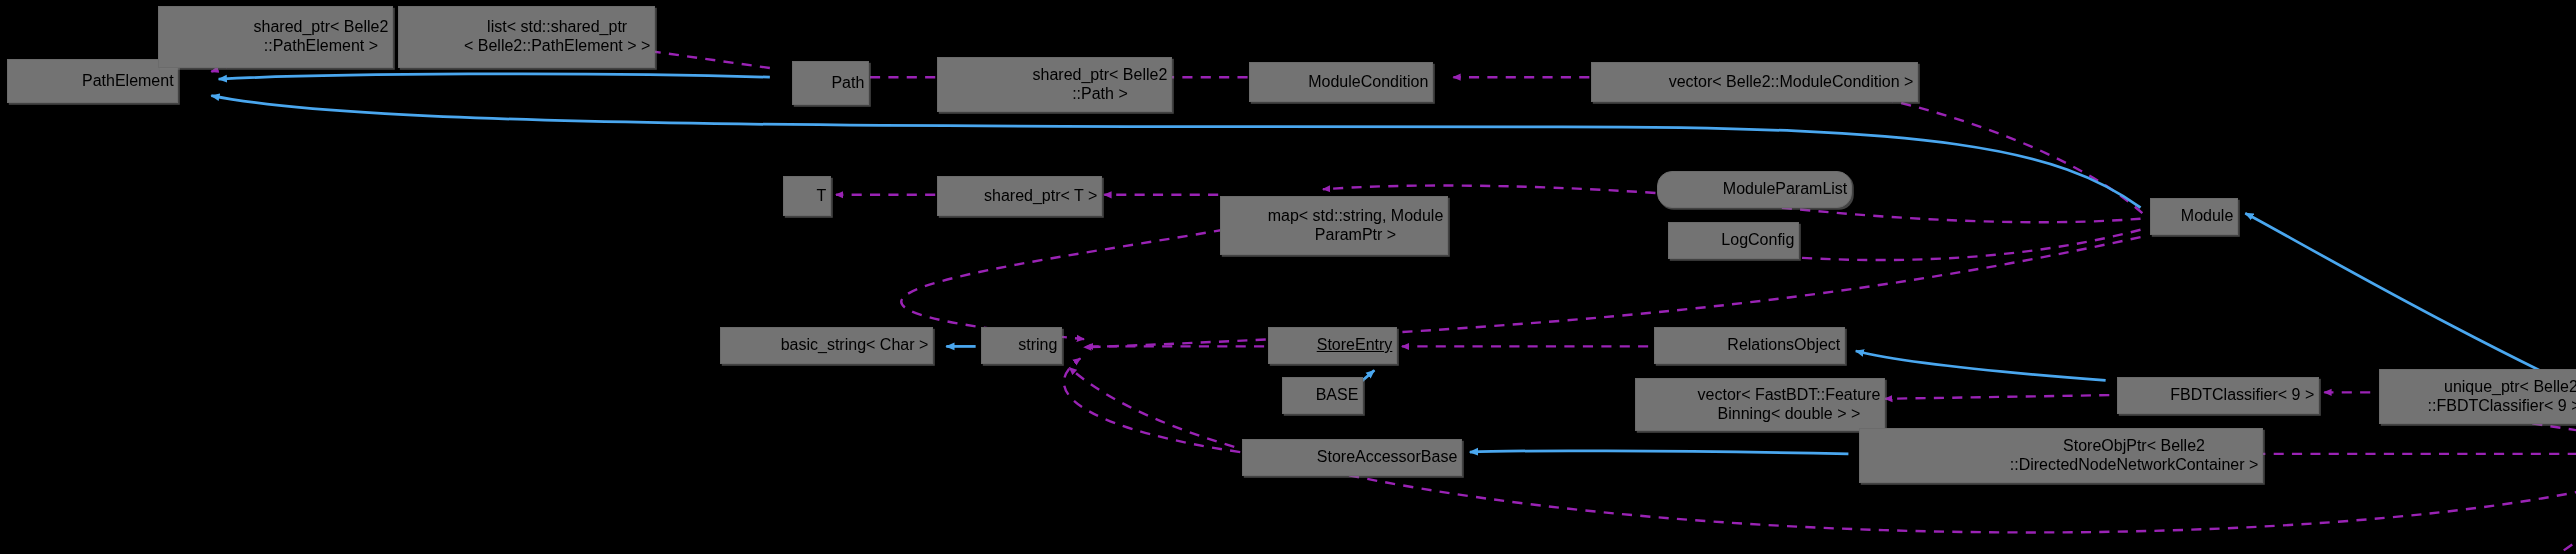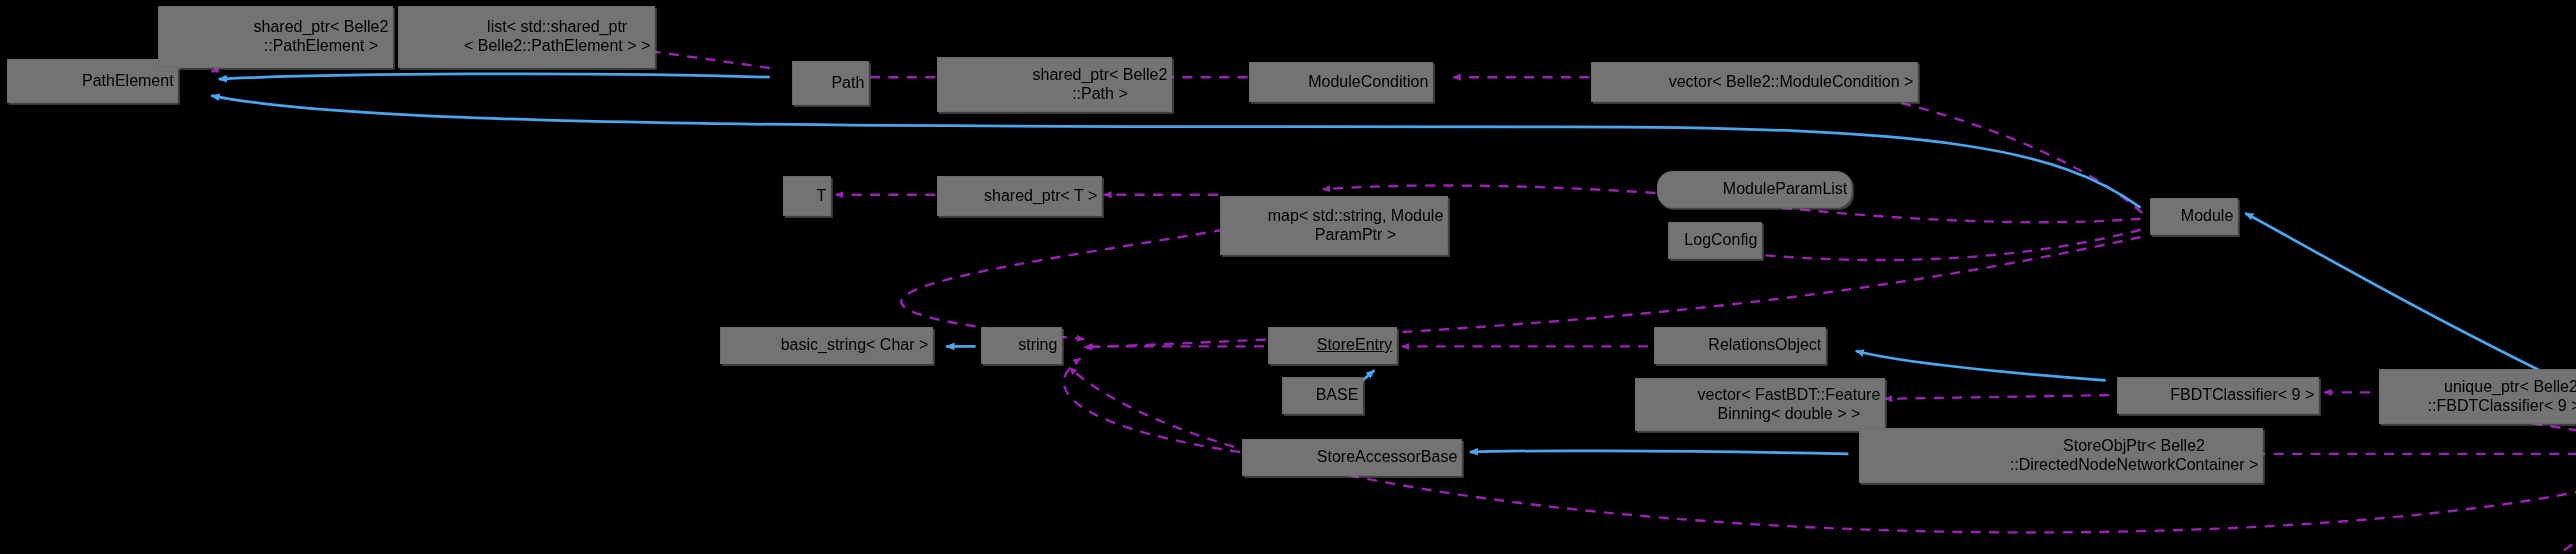--- a/index.html
+++ b/index.html
@@ -96,36 +96,36 @@
       <div class="node" style="left: 937px; top: 176px; width: 165px; height: 40px;">
         <span>shared_ptr&lt; T &gt;</span>
       </div>
       <div class="node" style="left: 1220px; top: 180px; width: 228px; height: 59px; margin-top: 16px;">
         <span>map&lt; std::string, Module
 ParamPtr &gt;</span>
       </div>
       <div class="node" style="left: 1657px; top: 171px; width: 195px; height: 37px; border-radius: 15px;">
         <span>ModuleParamList</span>
       </div>
-      <div class="node" style="left: 1668px; top: 222px; width: 94px; height: 37px;">
+      <div class="node" style="left: 1668px; top: 222px; width: 131px; height: 37px;">
         <span>LogConfig</span>
       </div>
       <div class="node" style="left: 2150px; top: 198px; width: 88px; height: 37px;">
         <span>Module</span>
       </div>
       <div class="node" style="left: 720px; top: 327px; width: 213px; height: 37px;">
         <span>basic_string&lt; Char &gt;</span>
       </div>
       <div class="node" style="left: 981px; top: 327px; width: 81px; height: 37px;">
         <span>string</span>
       </div>
       <div class="node" style="left: 1268px; top: 327px; width: 129px; height: 37px; text-decoration: underline;">
         <span>StoreEntry</span>
       </div>
-      <div class="node" style="left: 1654px; top: 327px; width: 172px; height: 37px;">
+      <div class="node" style="left: 1654px; top: 327px; width: 191px; height: 37px;">
         <span>RelationsObject</span>
       </div>
       <div class="node" style="left: 1282px; top: 377px; width: 81px; height: 37px;">
         <span>BASE</span>
       </div>
       <div class="node" style="left: 1635px; top: 378px; width: 250px; height: 53px;">
         <span>vector&lt; FastBDT::Feature
 Binning&lt; double &gt; &gt;</span>
       </div>
       <div class="node" style="left: 2117px; top: 377px; width: 202px; height: 37px;">

